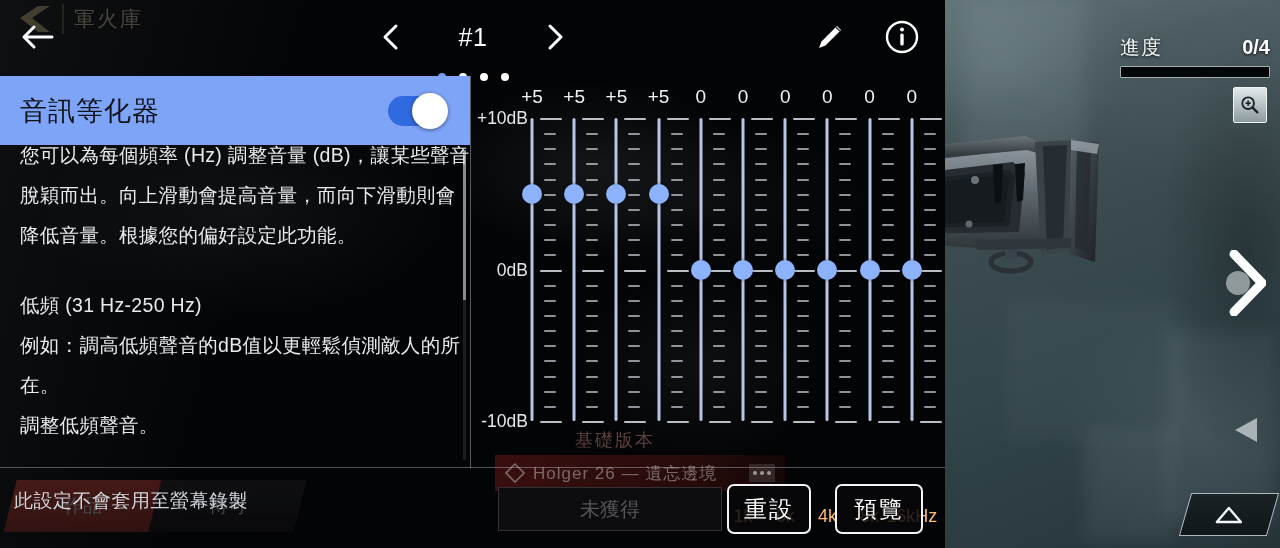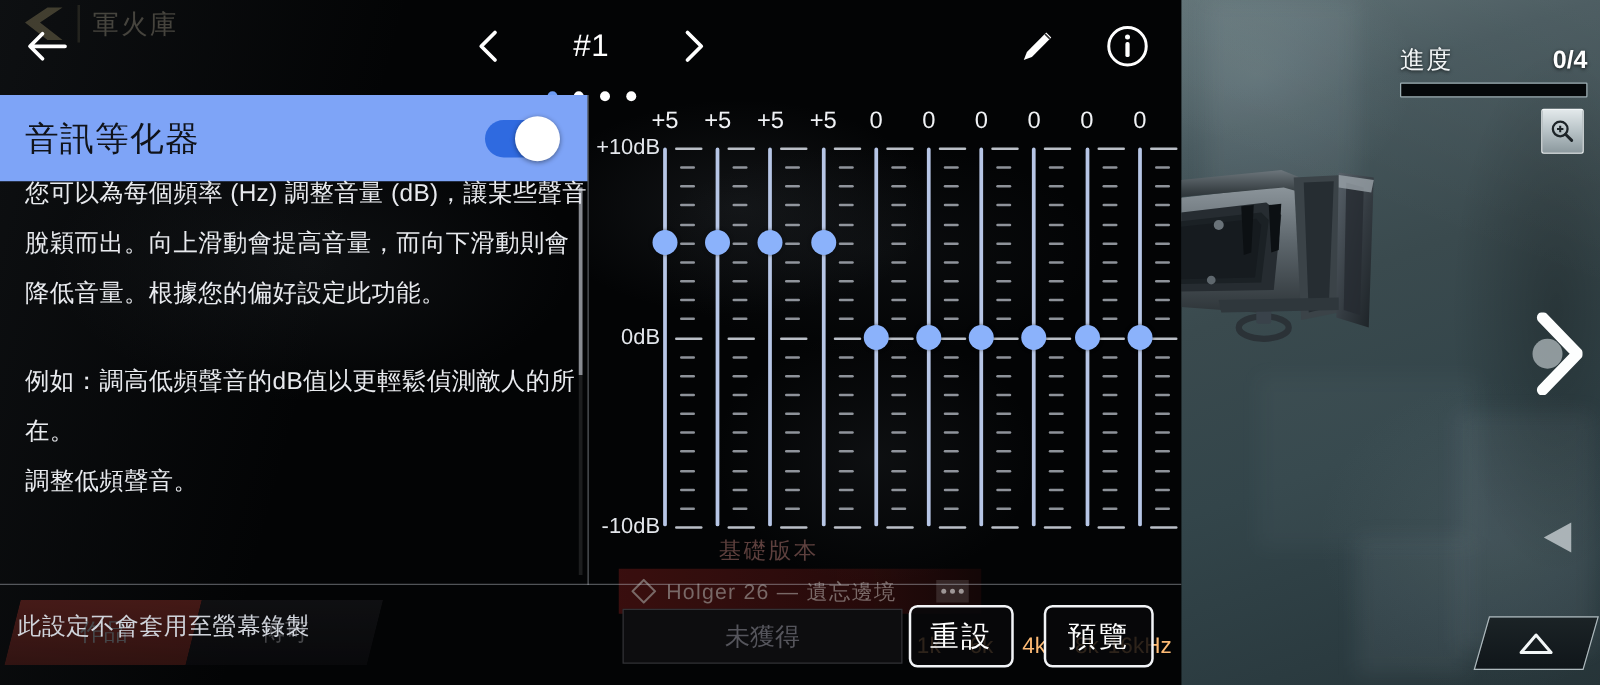--- a/index.html
+++ b/index.html
@@ -361,20 +361,21 @@
   <div class="eq-header">
     <span class="eq-header-title">音訊等化器</span>
     <div class="toggle">
       <div class="toggle-knob"></div>
     </div>
   </div>
 
   <div class="desc">
     <p>您可以為每個頻率 (Hz) 調整音量 (dB)，讓某些聲音脫穎而出。向上滑動會提高音量，而向下滑動則會降低音量。根據您的偏好設定此功能。</p>
     <div class="spacer"></div>
+    <p>低頻 (31 Hz-250 Hz)</p>
     <p>例如：調高低頻聲音的dB值以更輕鬆偵測敵人的所在。</p>
     <p>調整低頻聲音。</p>
 
   </div>
 
   <div class="scroll-track">
     <div class="scroll-thumb"></div>
   </div>
 
   <div class="divider-v"></div>

